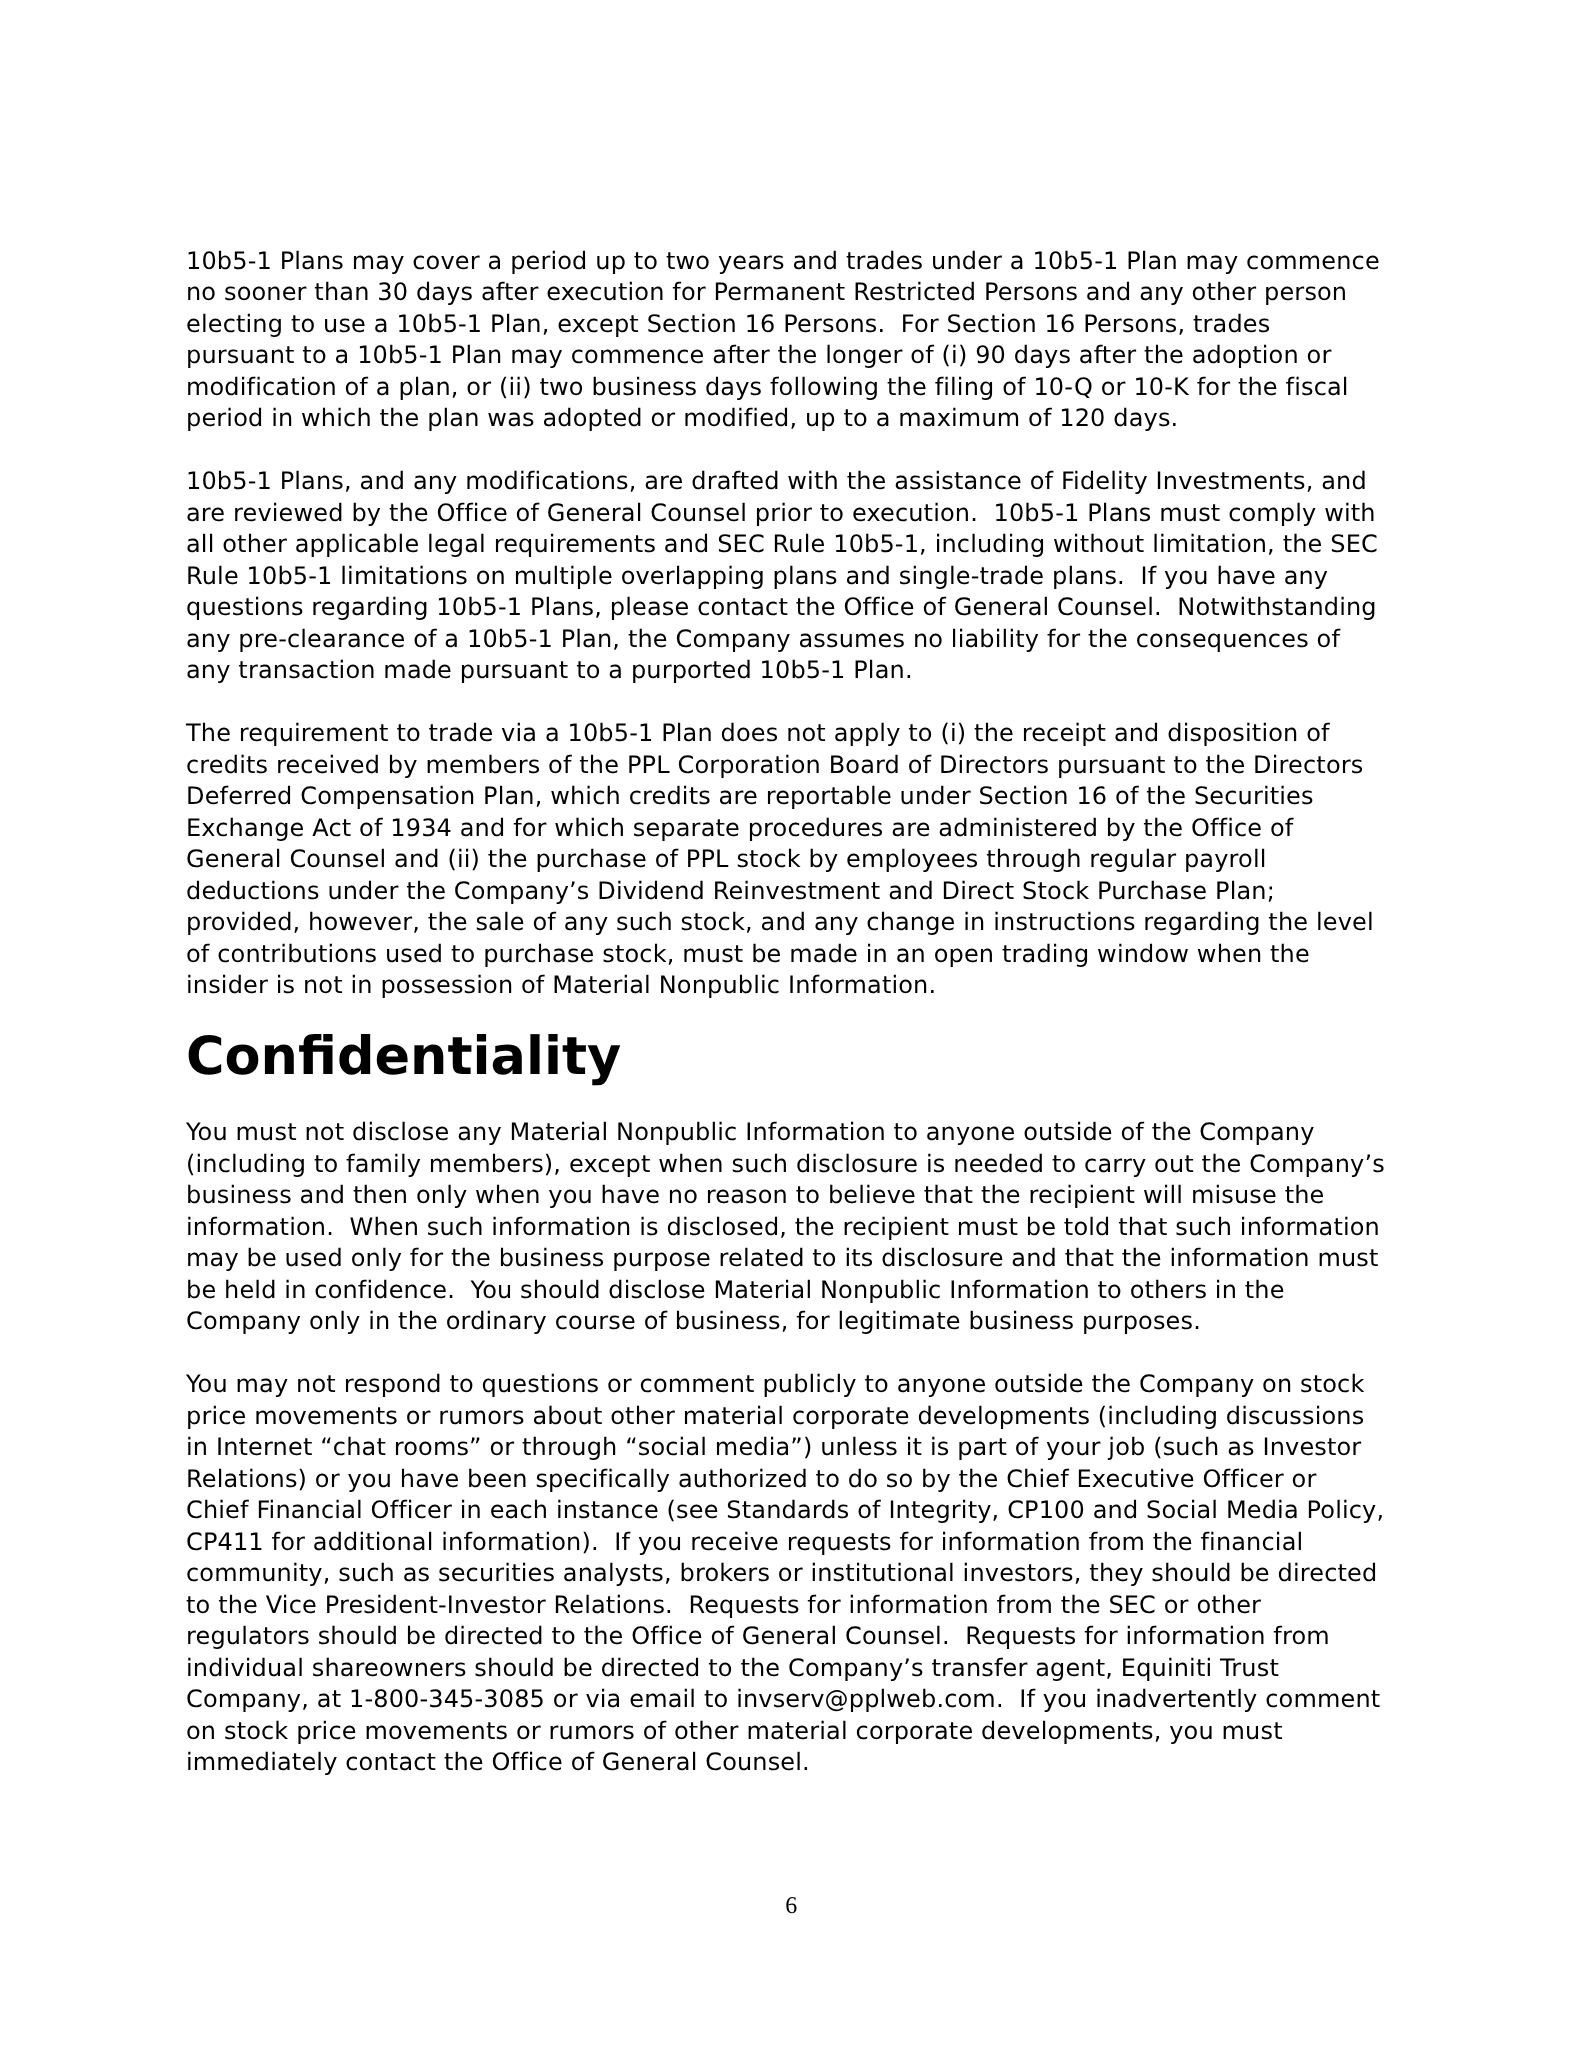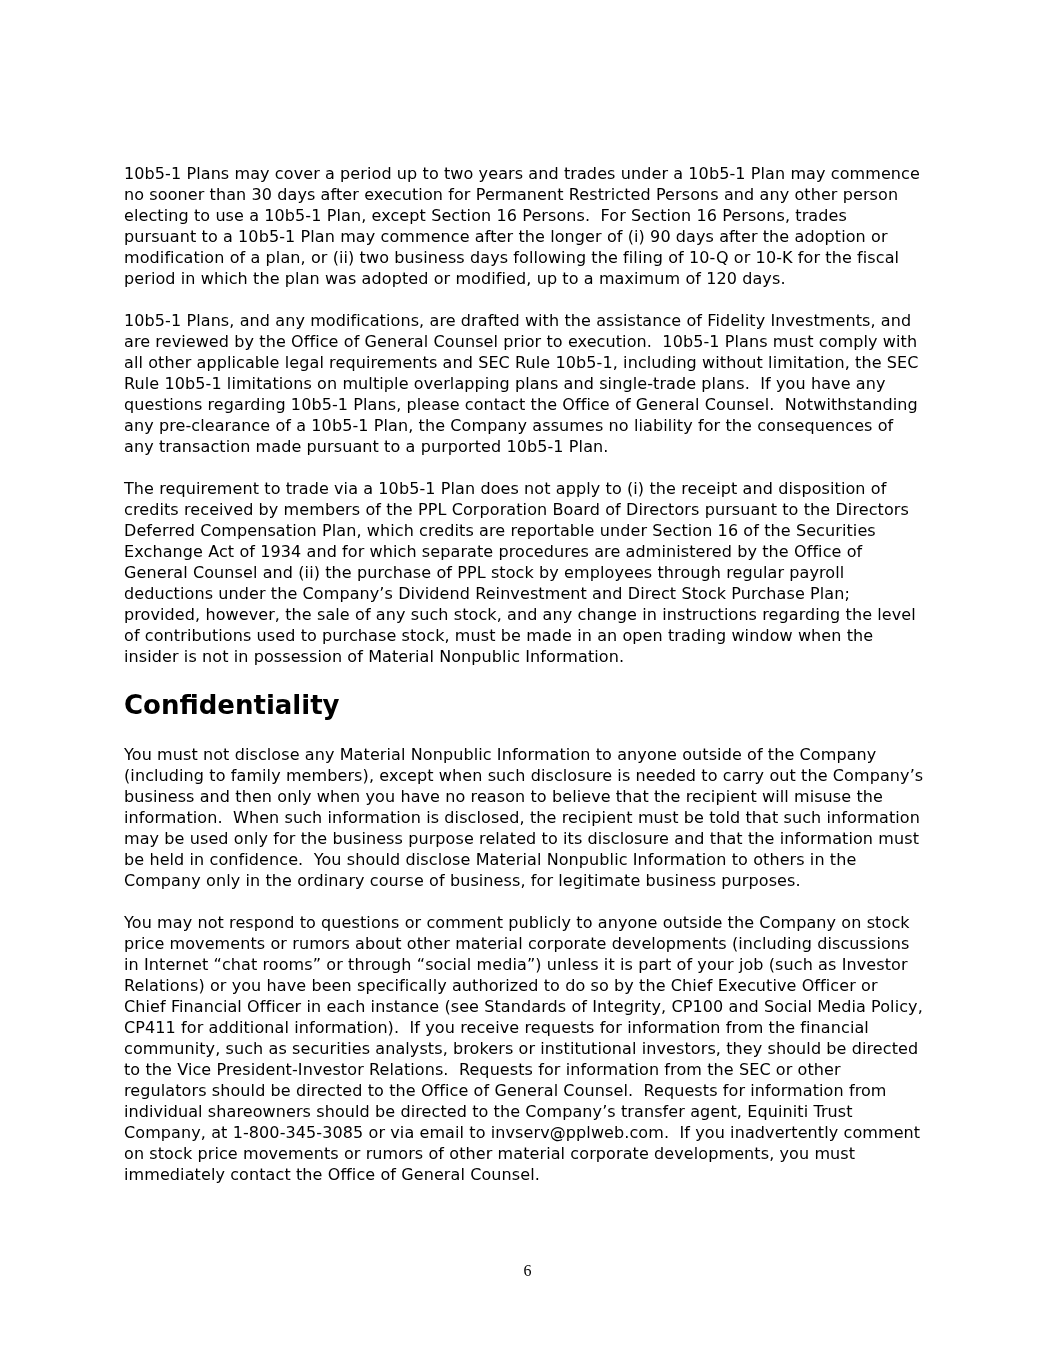--- a/index.html
+++ b/index.html
@@ -25,21 +25,21 @@
     font-size: 16px;
     line-height: 21px;
     letter-spacing: 0.1px;
     text-align: left;
   }
   .content p {
     margin: 0 0 21px 0;
     white-space: pre-wrap;
   }
   .content h1 {
-    font-size: 26px;
+    font-size: 35px;
     line-height: 34px;
     font-weight: bold;
     margin: 0 0 22px 0;
     letter-spacing: 0;
     color: #000000;
   }
   .page-number {
     position: absolute;
     top: 1261px;
     left: 0;

